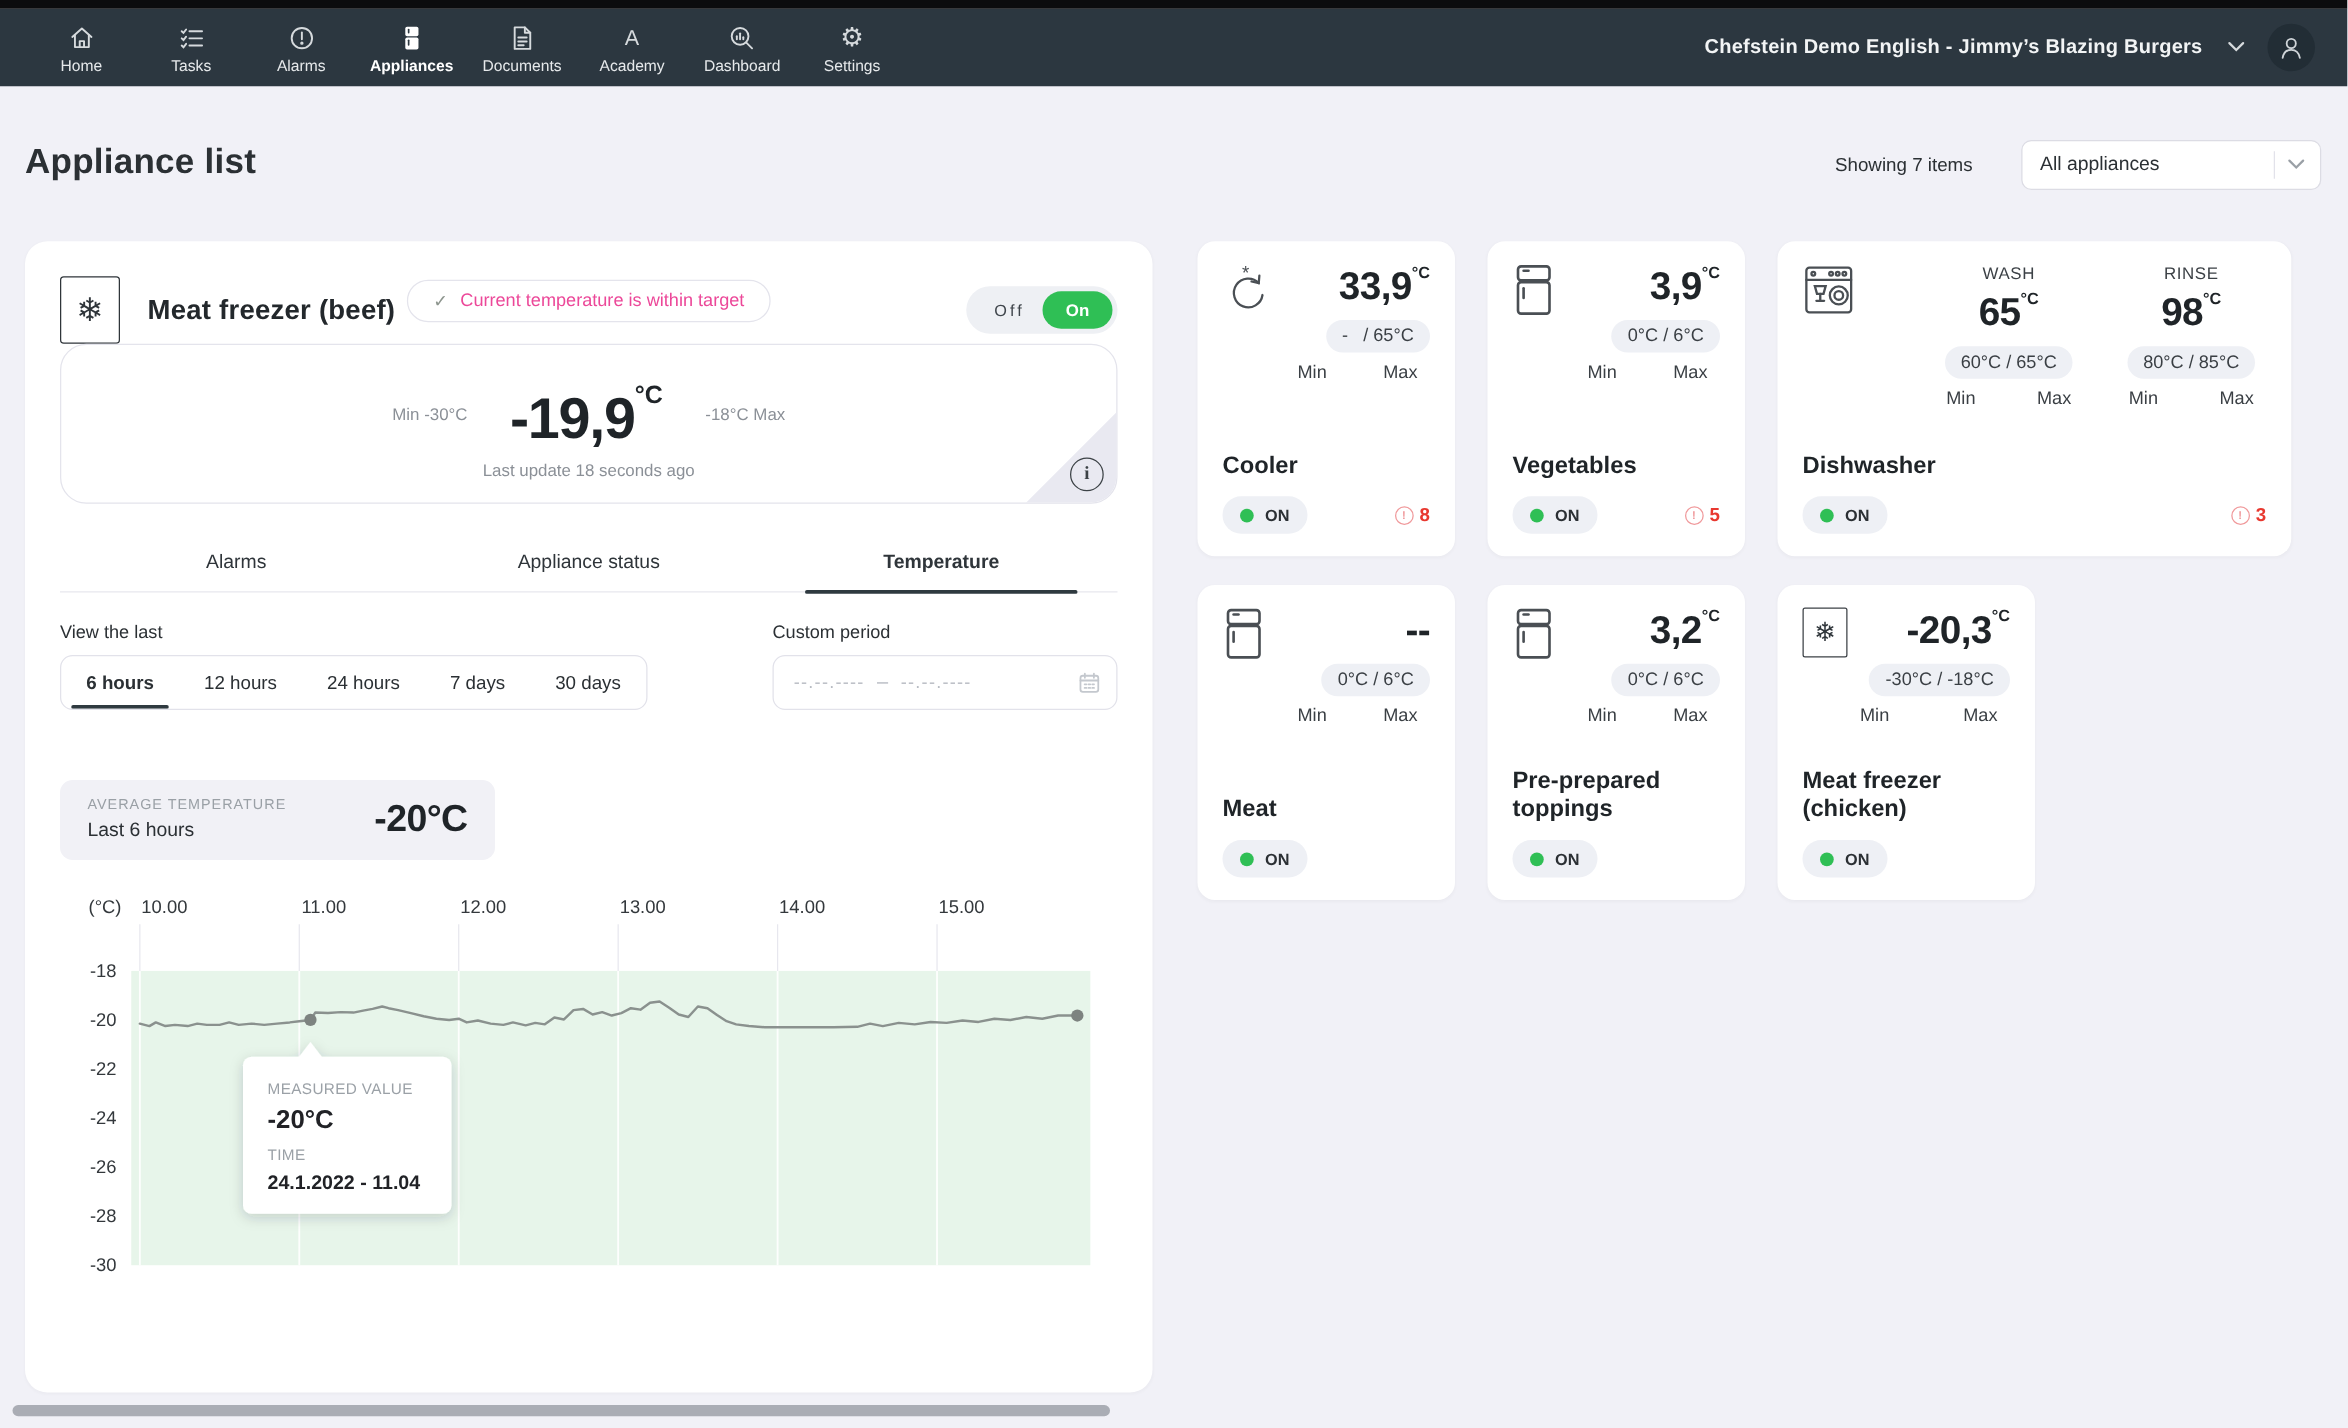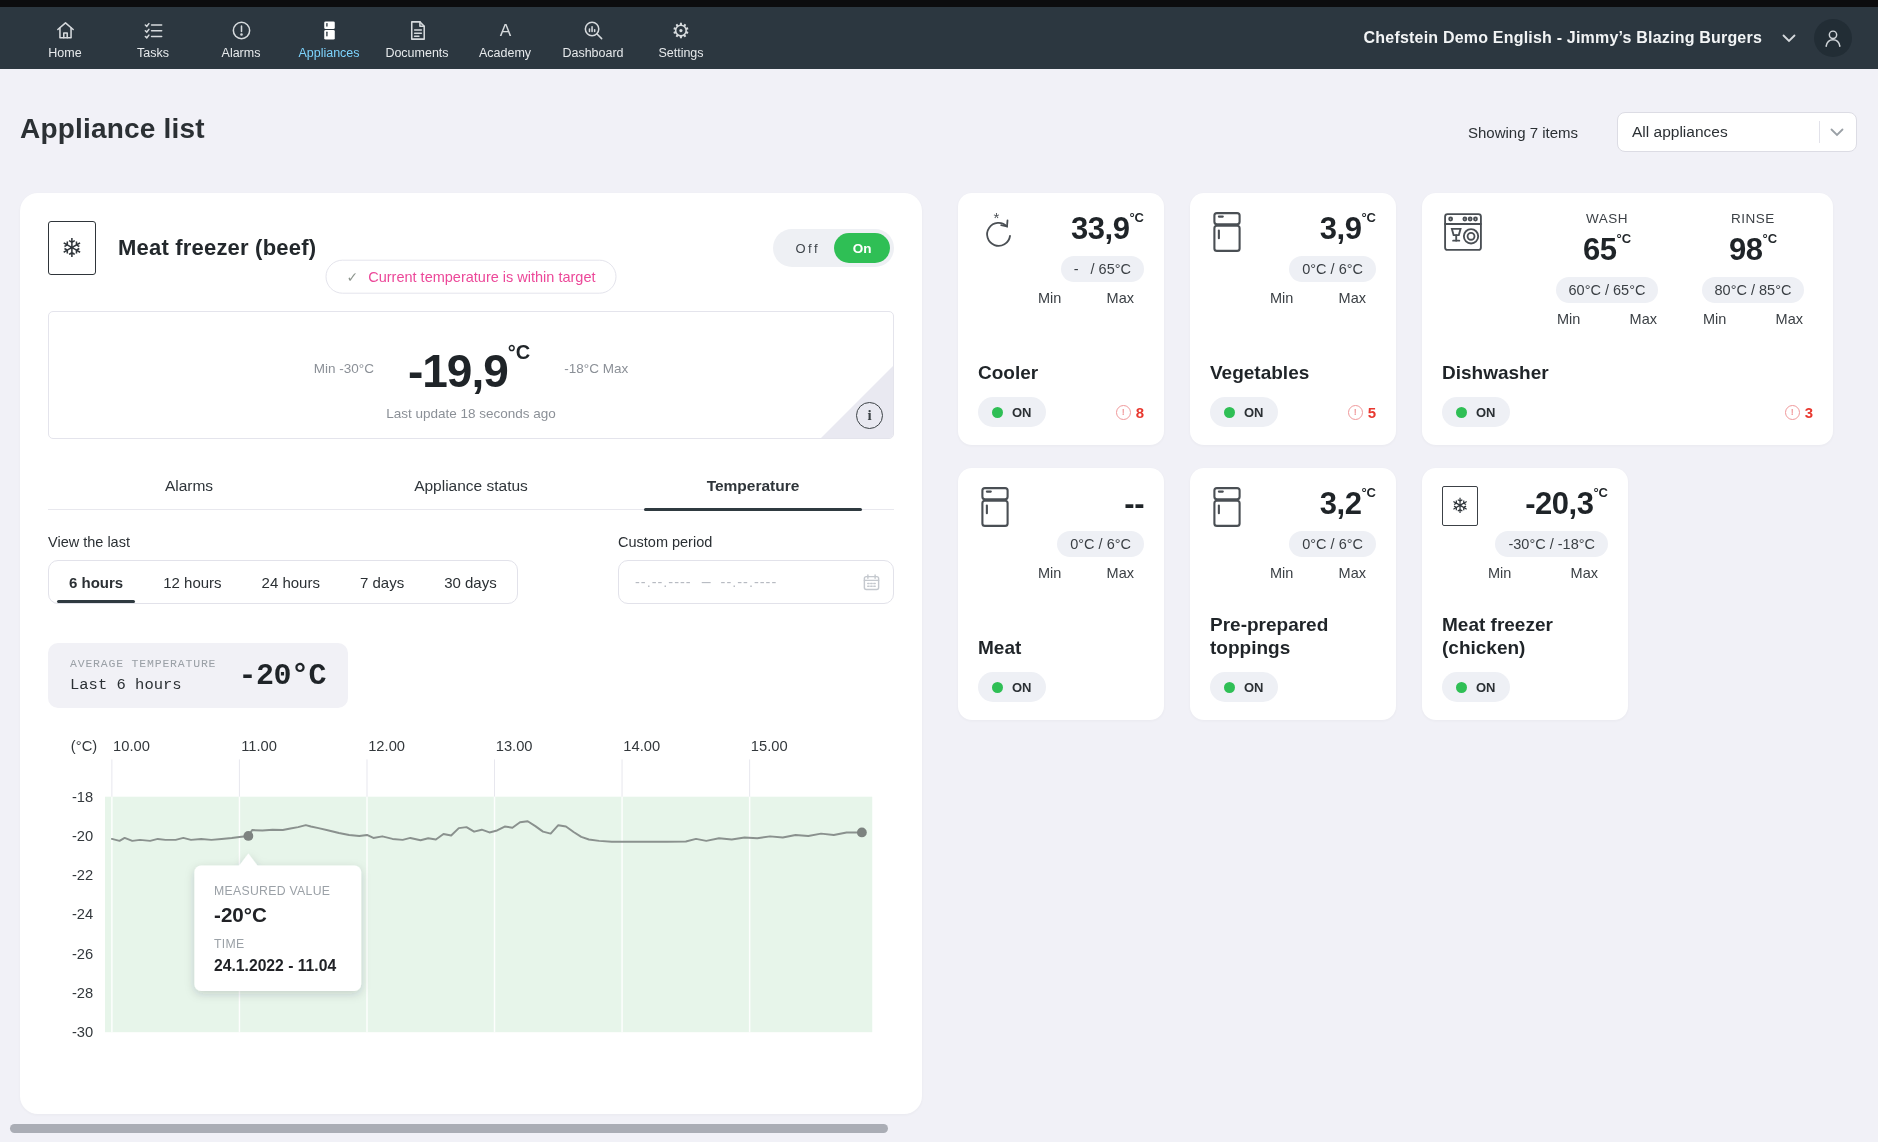--- a/index.html
+++ b/index.html
@@ -15,21 +15,21 @@
   .nav {
     position:absolute; left:0; top:7px; width:100%; height:62px;
     background:#2c3740; display:flex; align-items:center; padding:0 26px; z-index:5;
   }
   .nav-items { display:flex; align-items:flex-start; gap:10px; }
   .nav-item {
     display:flex; flex-direction:column; align-items:center; gap:4px;
     min-width:78px; padding:8px 6px 6px; cursor:pointer; color:#d6dadd;
   }
   .nav-item .nav-label { font-size:12.5px; color:#e6e9eb; }
-  .nav-item.active .nav-label { font-weight:400; color:#7dd3fc; }
+  .nav-item.active .nav-label { font-weight:700; color:#ffffff; }
   .nav-icon { height:24px; display:flex; align-items:center; justify-content:center; }
   .nav-right { margin-left:auto; display:flex; align-items:center; gap:18px; }
   .org-name { color:#f2f4f5; font-size:16px; font-weight:600; letter-spacing:.2px; }
   .org-chevron { margin-left:2px; }
   .avatar {
     width:38px; height:38px; border-radius:50%; background:#222d35;
     display:flex; align-items:center; justify-content:center;
   }
   
   .page-title { position:absolute; left:20px; top:113px; font-size:28px; font-weight:600; color:#2b3034; letter-spacing:.2px; }
@@ -53,21 +53,21 @@
     display:flex; align-items:center; justify-content:center; font-size:26px; color:#2f353a;
   }
   .detail-title { font-size:22px; font-weight:700; margin-left:22px; letter-spacing:.2px; }
   .toggle { margin-left:auto; background:#eef0f4; border-radius:19px; height:38px; display:flex; align-items:center; padding:4px; cursor:pointer; }
   .toggle-off { font-size:13px; color:#3f454b; letter-spacing:2.5px; padding:0 14px 0 18px; }
   .toggle-on {
     background:#2fbf55; color:#ffffff; font-size:13.5px; font-weight:700;
     border-radius:15px; height:30px; min-width:56px; display:flex; align-items:center; justify-content:center;
   }
   .temp-box {
-    position:relative; margin-top:36px; border:1px solid #e4e4ec; border-radius:5px;
+    position:relative; border:1px solid #e4e4ec; border-radius:21px;
     height:128px; overflow:hidden;
   }
   .status-pill {
     position:absolute; left:50%; top:-1px; transform:translate(-50%,-45%);
     background:#ffffff; border:1px solid #e4e4ec; border-radius:20px;
     padding:8px 20px; display:flex; align-items:center; gap:10px; white-space:nowrap; z-index:2;
   }
   .status-check { color:#8e968f; font-size:14px; }
   .status-text { font-size:14.5px; color:#ec4899; }
   .temp-row { display:flex; align-items:center; justify-content:center; gap:34px; margin-top:30px; }
@@ -102,22 +102,22 @@
     content:""; position:absolute; left:8px; right:8px; bottom:0; height:3.5px; background:#2f3a40; border-radius:2px;
   }
   .custom-period-box {
     width:276px; height:44px; border:1px solid #e2e2ea; border-radius:10px; background:#ffffff;
     display:flex; align-items:center; padding:0 12px 0 16px; cursor:text;
   }
   .cp-text { font-size:14.5px; color:#b7bbc2; letter-spacing:1px; }
   .cp-sep { margin:0 10px; color:#b7bbc2; }
   .cp-cal { margin-left:auto; display:flex; }
   .avg-box {
-    margin-top:39px; width:300px; background:#f1f1f6; border-radius:10px;
-    display:flex; align-items:center; padding:14px 22px; gap:18px;font-family:Liberation Mono, monospace;
+    margin-top:56px; width:348px; background:#f1f1f6; border-radius:10px;
+    display:flex; align-items:center; padding:14px 22px; gap:18px;
   }
   .avg-label { font-size:11.5px; letter-spacing:.8px; color:#9aa0a6; }
   .avg-sub { font-size:15.5px; color:#2b3034; margin-top:6px; }
   .avg-value { margin-left:auto; font-size:30px; font-weight:800; color:#1f2428; letter-spacing:-.5px; }
   .chart-wrap { margin-top:22px; }
   .chart-wrap svg text { font-family:"Liberation Sans", sans-serif; }
   
   .app-card {
     position:absolute; background:#ffffff; border-radius:14px; box-shadow:0 1px 3px rgba(40,40,60,.04);
     padding:18px 20px; display:flex; flex-direction:column;

